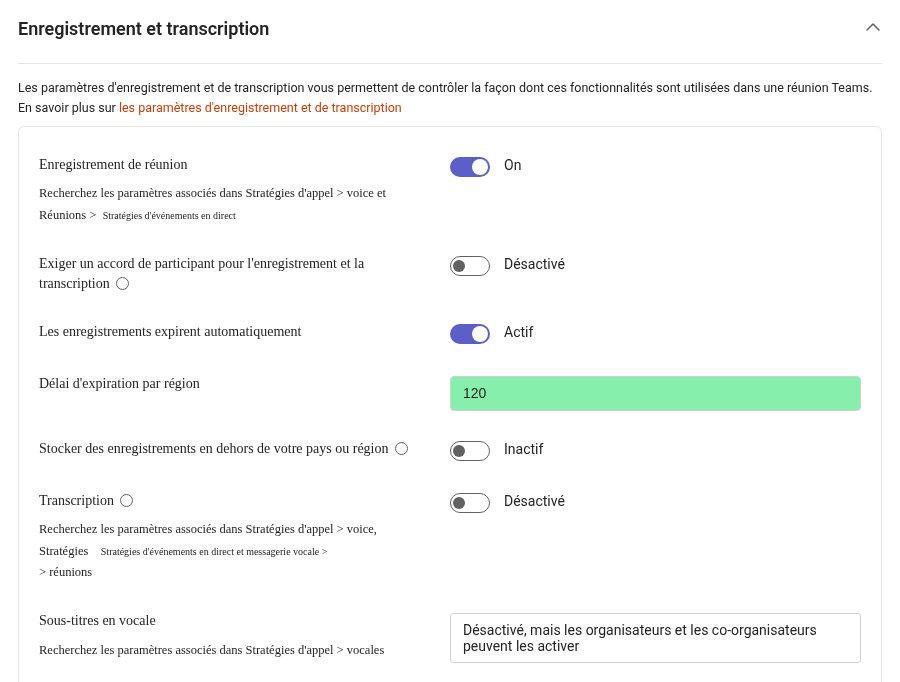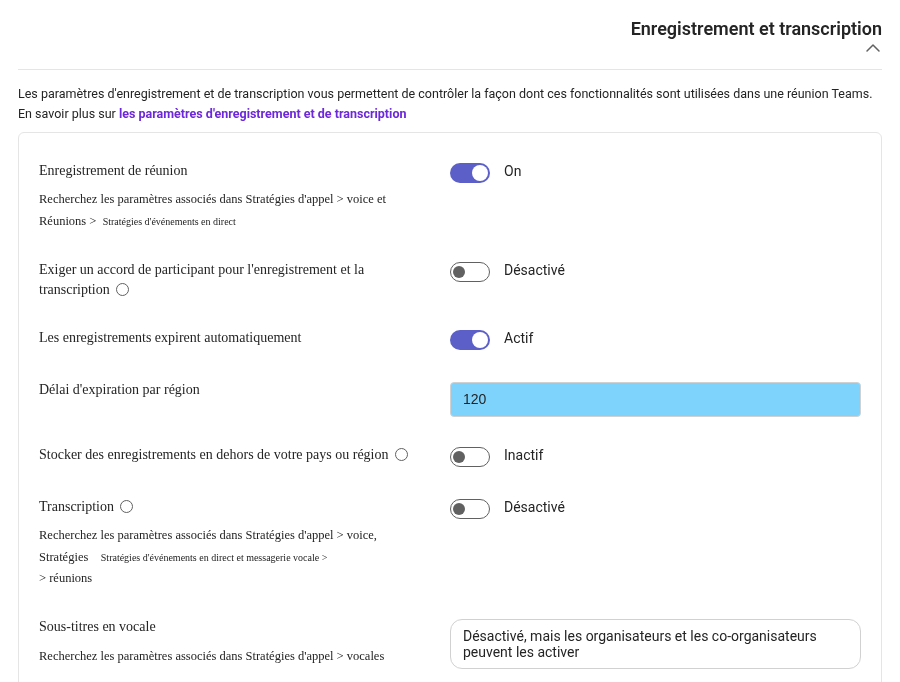--- a/index.html
+++ b/index.html
@@ -6,29 +6,28 @@
   html, body {
     margin: 0; padding: 0;
     font-family: "Segoe UI", -apple-system, BlinkMacSystemFont, Roboto, sans-serif;
     font-size: 14px;
     color: #242424;
     background: #ffffff;
     width: 900px;
   }
   .wrap { width: 900px; padding: 10px 18px 20px 18px; }
   .section-header {
-    display: flex; align-items: flex-end; justify-content: space-between;
+    display: flex; align-items: flex-start; justify-content: space-between;
     border-bottom: 1px solid #e5e5e5;
-    padding: 8px 0 12px 0;
-    flex-direction: column;
+    padding: 8px 0 24px 0;
   }
   .section-title { font-size: 18px; font-weight: 600; color: #242424; }
   .chev { width: 18px; height: 18px; display: inline-flex; align-items:center; justify-content:center; cursor:pointer; color:#616161;}
   .intro { font-size: 12.5px; color: #242424; margin: 14px 0 4px 0; line-height: 1.6;}
-  .intro-link { color: #6d28d9; font-weight: bold; }
+  .intro-link { color: #c2410c; }
   .card {
     border: 1px solid #e5e5e5;
     border-radius: 6px;
     padding: 18px 20px 10px 20px;
     margin-top: 8px;
     box-shadow: 0 0 0 rgba(0,0,0,0);
   }
   .row {
     display: flex;
     align-items: flex-start;
@@ -87,28 +86,28 @@
   .toggle-label { font-size:14px; color:#242424; }
   
   .text-input {
     flex:1;
     border:1px solid #d1d1d1;
     border-radius:4px;
     padding:8px 12px;
     font-size:14px;
     line-height:1.2;
     color:#242424;
-    background:#7dd3fc;
+    background:#86efac;
     outline:none;
   }
   
   .select {
     flex:1;
     border:1px solid #d1d1d1;
-    border-radius:12px;
+    border-radius:3px;
     padding:8px 32px 8px 12px;
     font-size:14px;
     color:#242424;
     background:#fff;
     position:relative;
     cursor:pointer;
     display:flex; align-items:center;
     min-height:36px;
   }
 </style>

